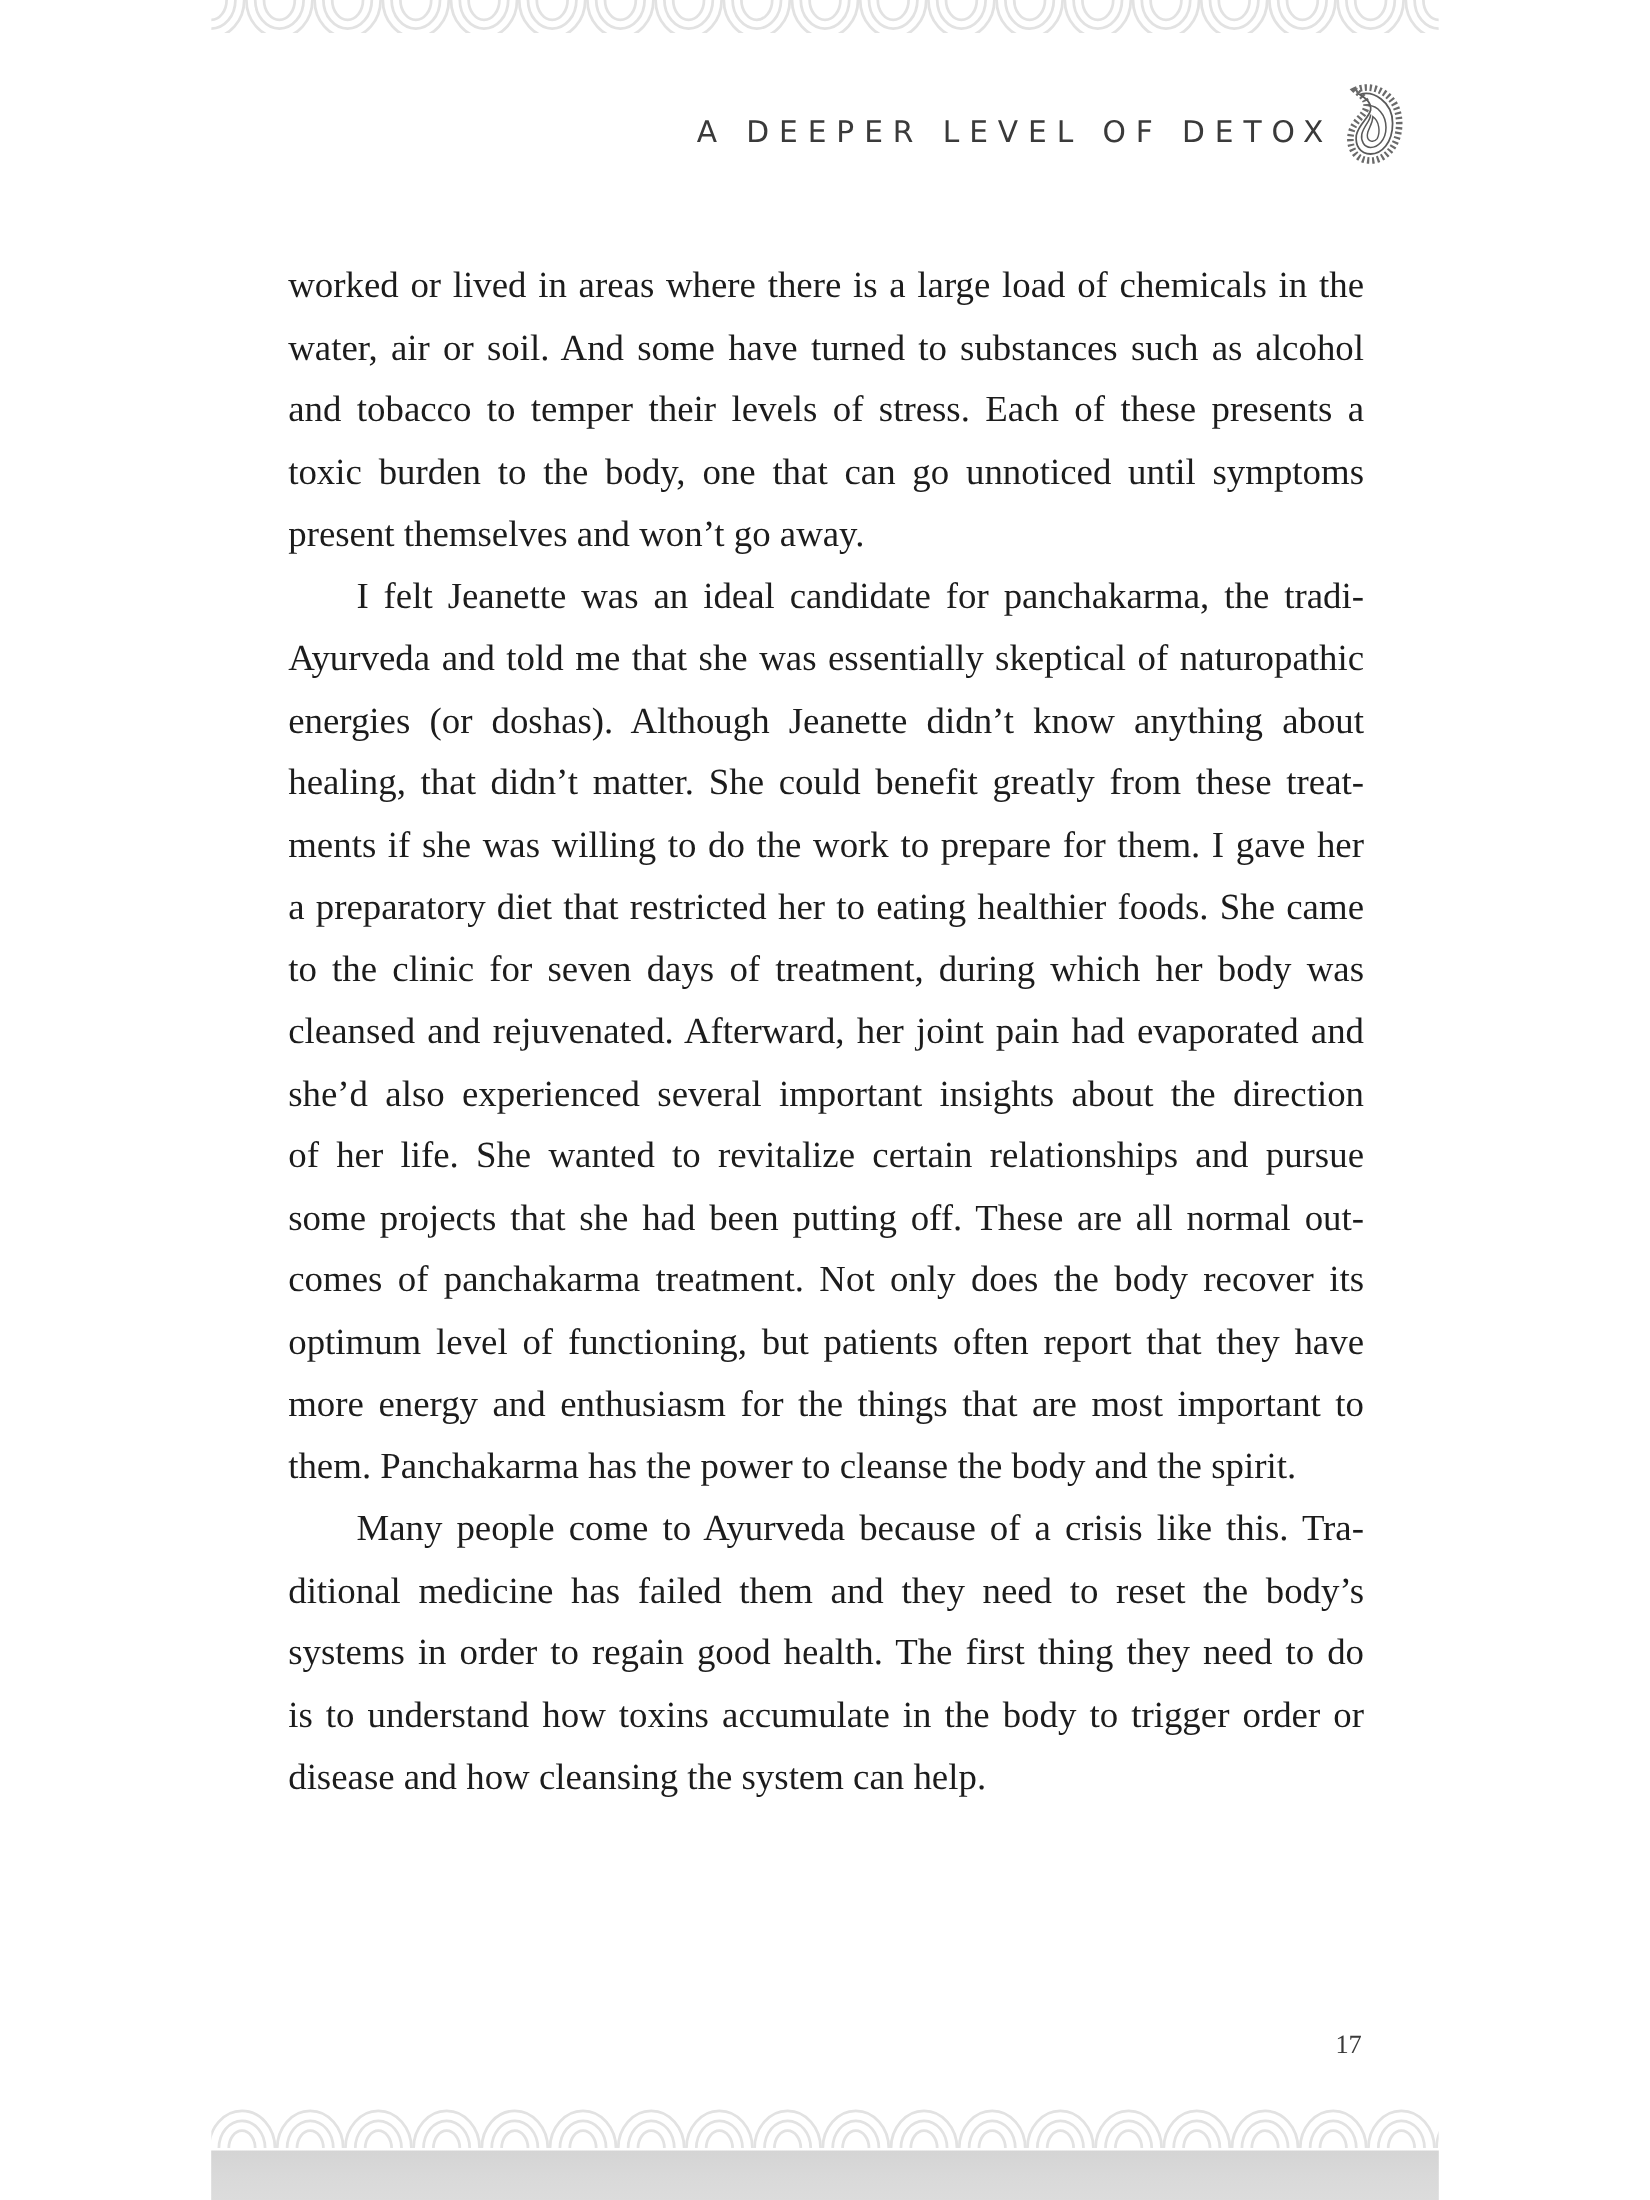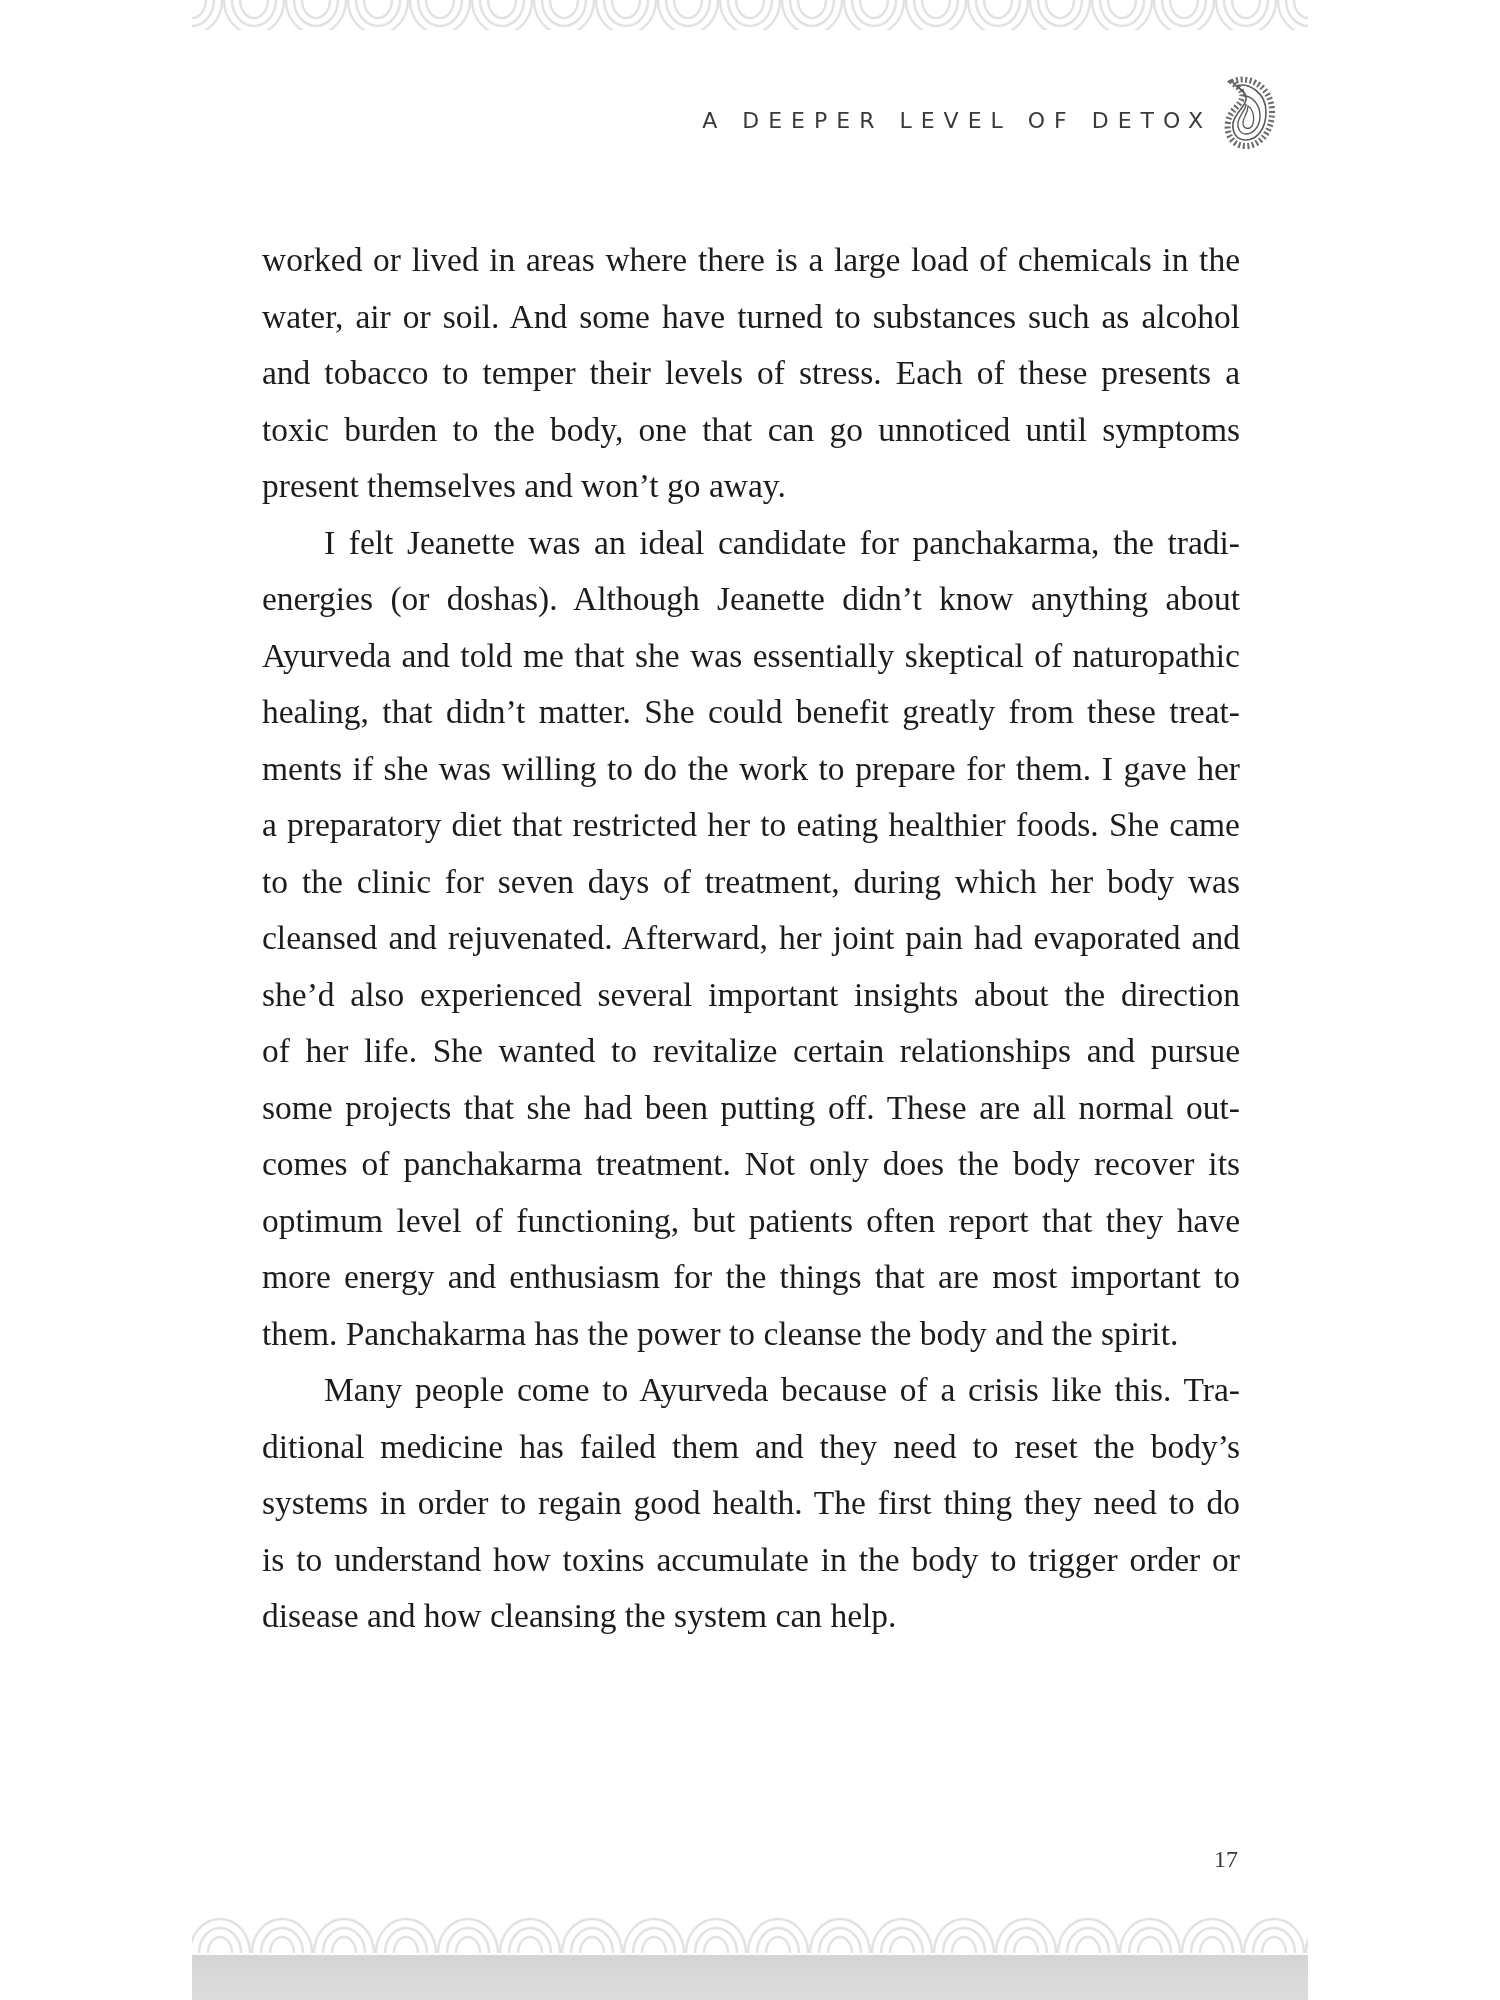--- a/index.html
+++ b/index.html
@@ -37,21 +37,21 @@
     .running-head {
       position: absolute;
       right: 96px;
       top: 100px;
       height: 40px;
       display: flex;
       align-items: center;
     }
     .running-head-text {
       font-family: "DejaVu Sans", "Liberation Sans", sans-serif;
-      font-size: 22px;
+      font-size: 27px;
       letter-spacing: 9px;
       color: #3a3a3a;
       font-weight: normal;
       margin-left: 28px;
     }
     .paisley {
       position: absolute;
       right: -70px;
       top: -28px;
       width: 64px;
@@ -195,22 +195,22 @@
   <div class="body-text" id="body-text">
       <div>
         <span class="line">worked or lived in areas where there is a large load of chemicals in the</span>
         <span class="line">water, air or soil. And some have turned to substances such as alcohol</span>
         <span class="line">and tobacco to temper their levels of stress. Each of these presents a</span>
         <span class="line">toxic burden to the body, one that can go unnoticed until symptoms</span>
         <span class="line last">present themselves and won’t go away.</span>
       </div>
       <div>
         <span class="line" style="padding-left: 62px;">I felt Jeanette was an ideal candidate for panchakarma, the tradi-</span>
+        <span class="line">Ayurveda and told me that she was essentially skeptical of naturopathic</span>
         <span class="line">energies (or doshas). Although Jeanette didn’t know anything about</span>
-        <span class="line">Ayurveda and told me that she was essentially skeptical of naturopathic</span>
         <span class="line">healing, that didn’t matter. She could benefit greatly from these treat-</span>
         <span class="line">ments if she was willing to do the work to prepare for them. I gave her</span>
         <span class="line">a preparatory diet that restricted her to eating healthier foods. She came</span>
         <span class="line">to the clinic for seven days of treatment, during which her body was</span>
         <span class="line">cleansed and rejuvenated. Afterward, her joint pain had evaporated and</span>
         <span class="line">she’d also experienced several important insights about the direction</span>
         <span class="line">of her life. She wanted to revitalize certain relationships and pursue</span>
         <span class="line">some projects that she had been putting off. These are all normal out-</span>
         <span class="line">comes of panchakarma treatment. Not only does the body recover its</span>
         <span class="line">optimum level of functioning, but patients often report that they have</span>

